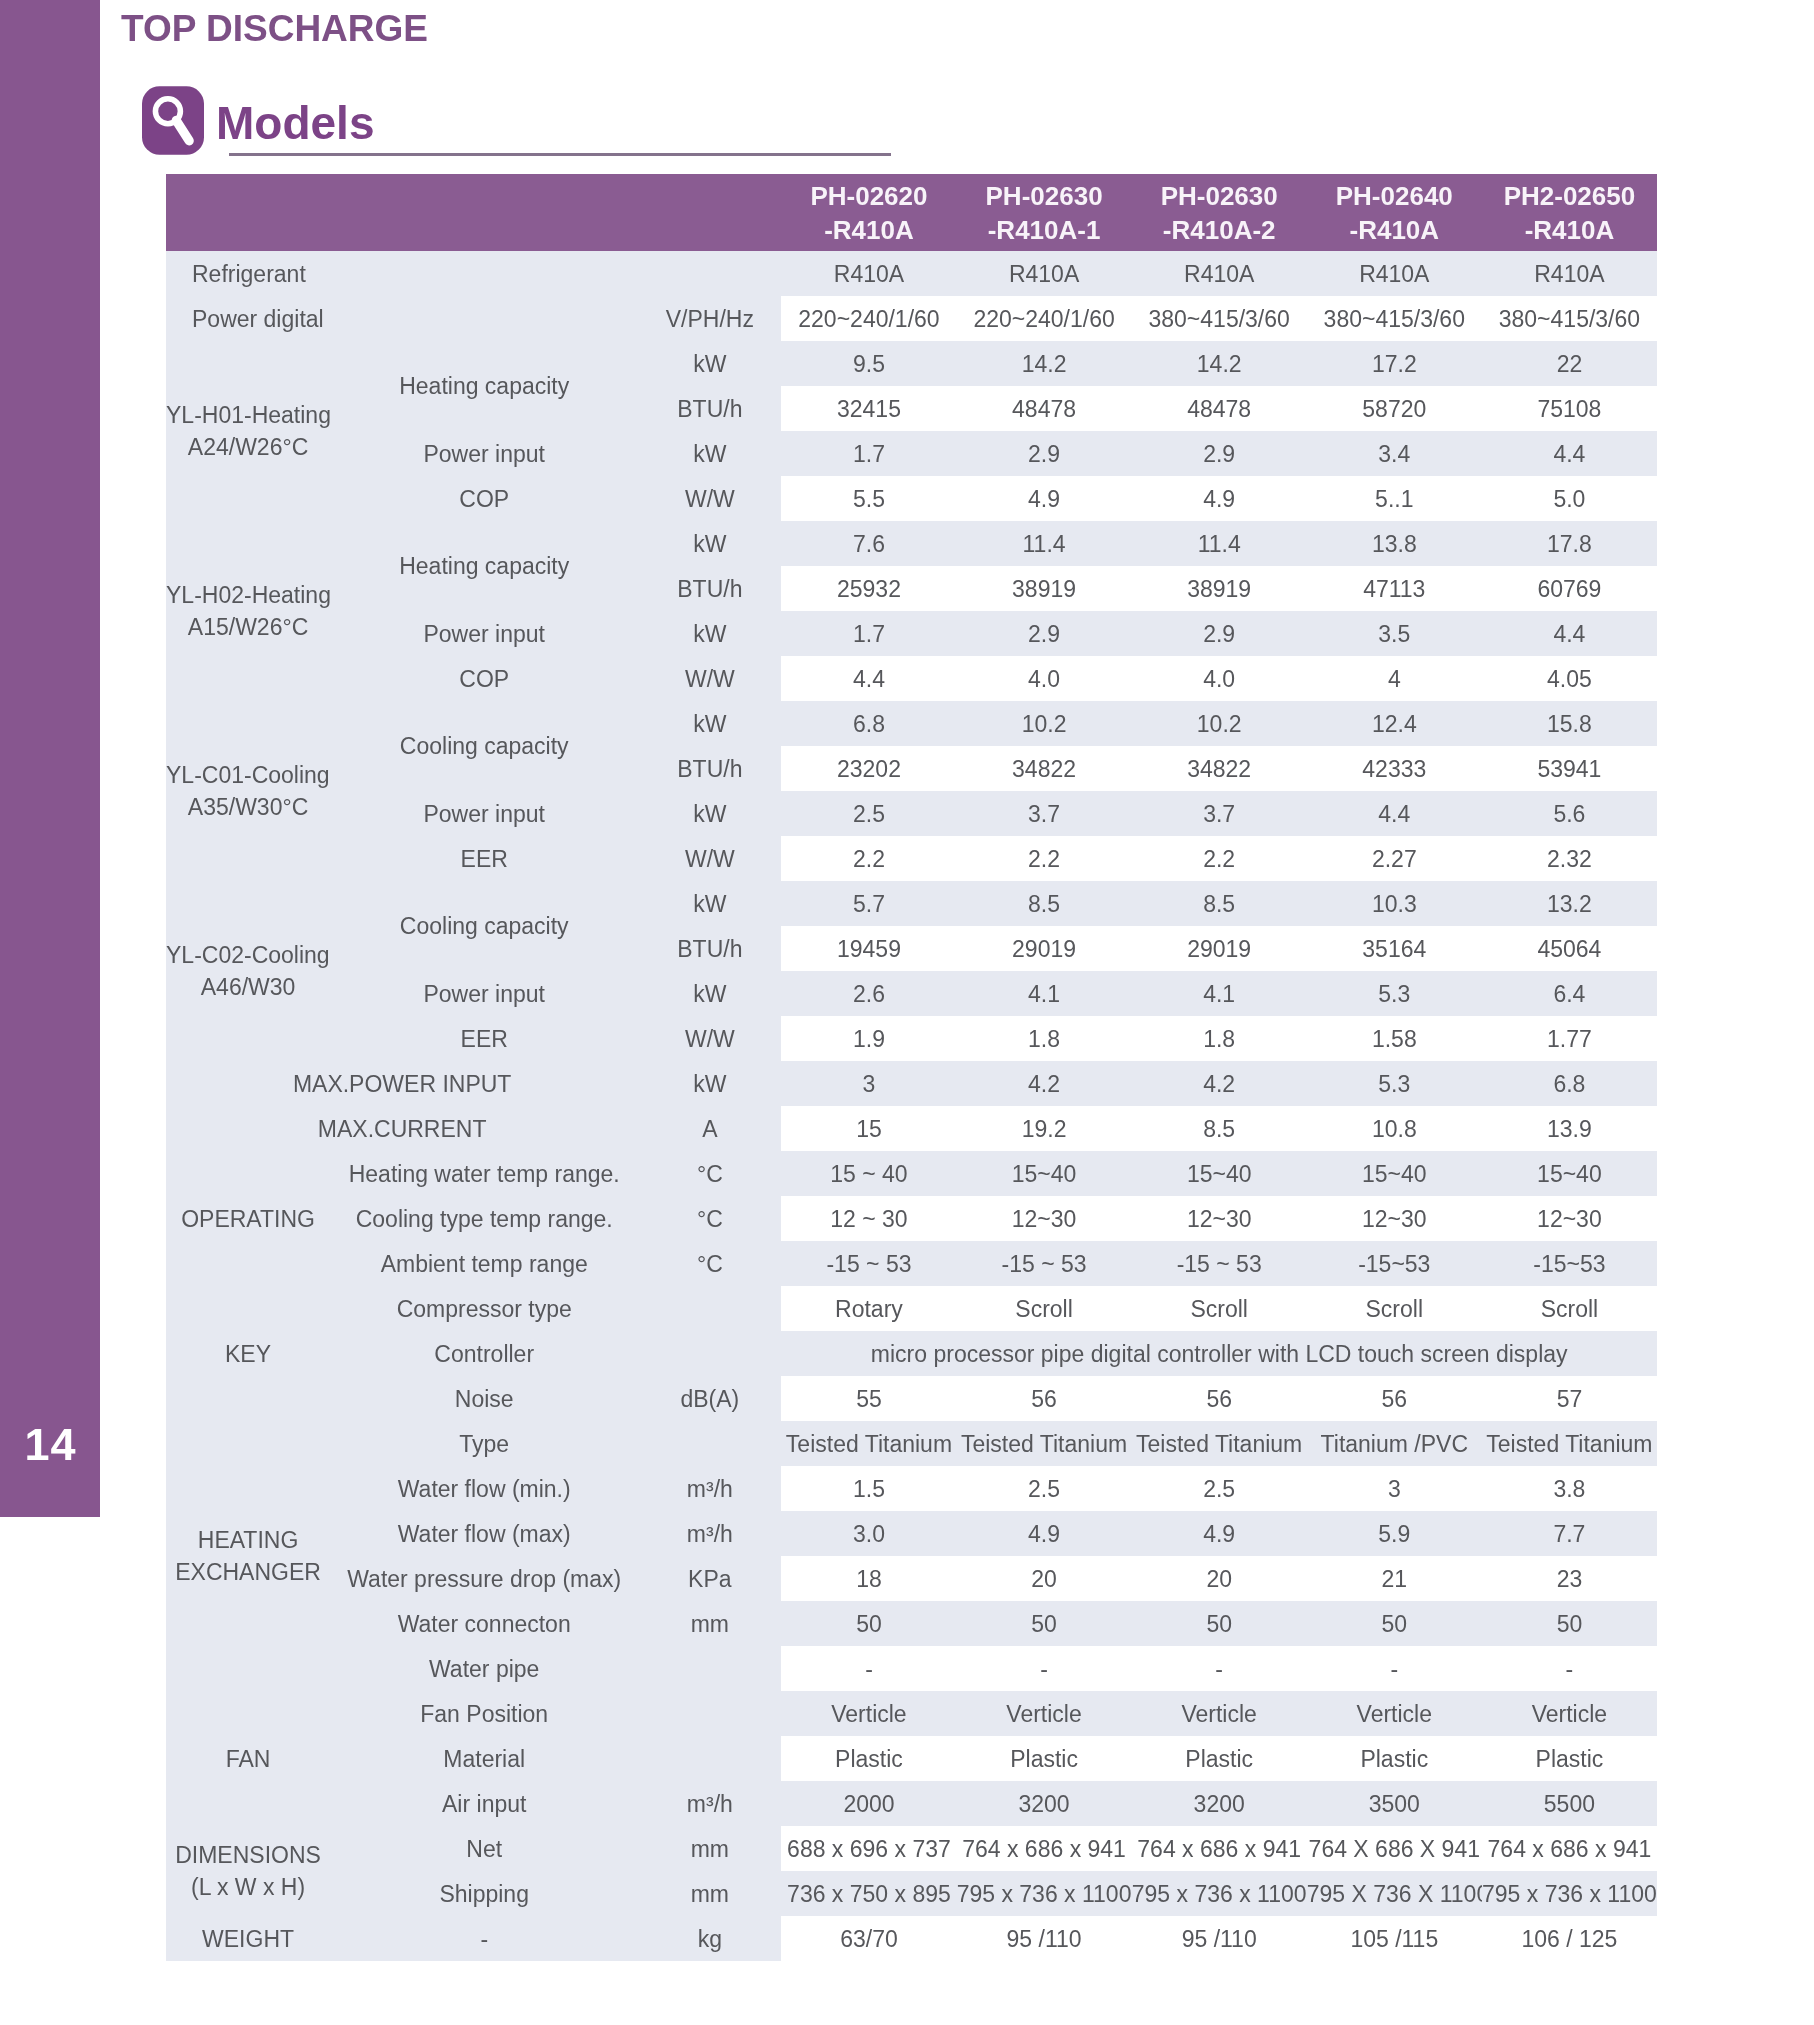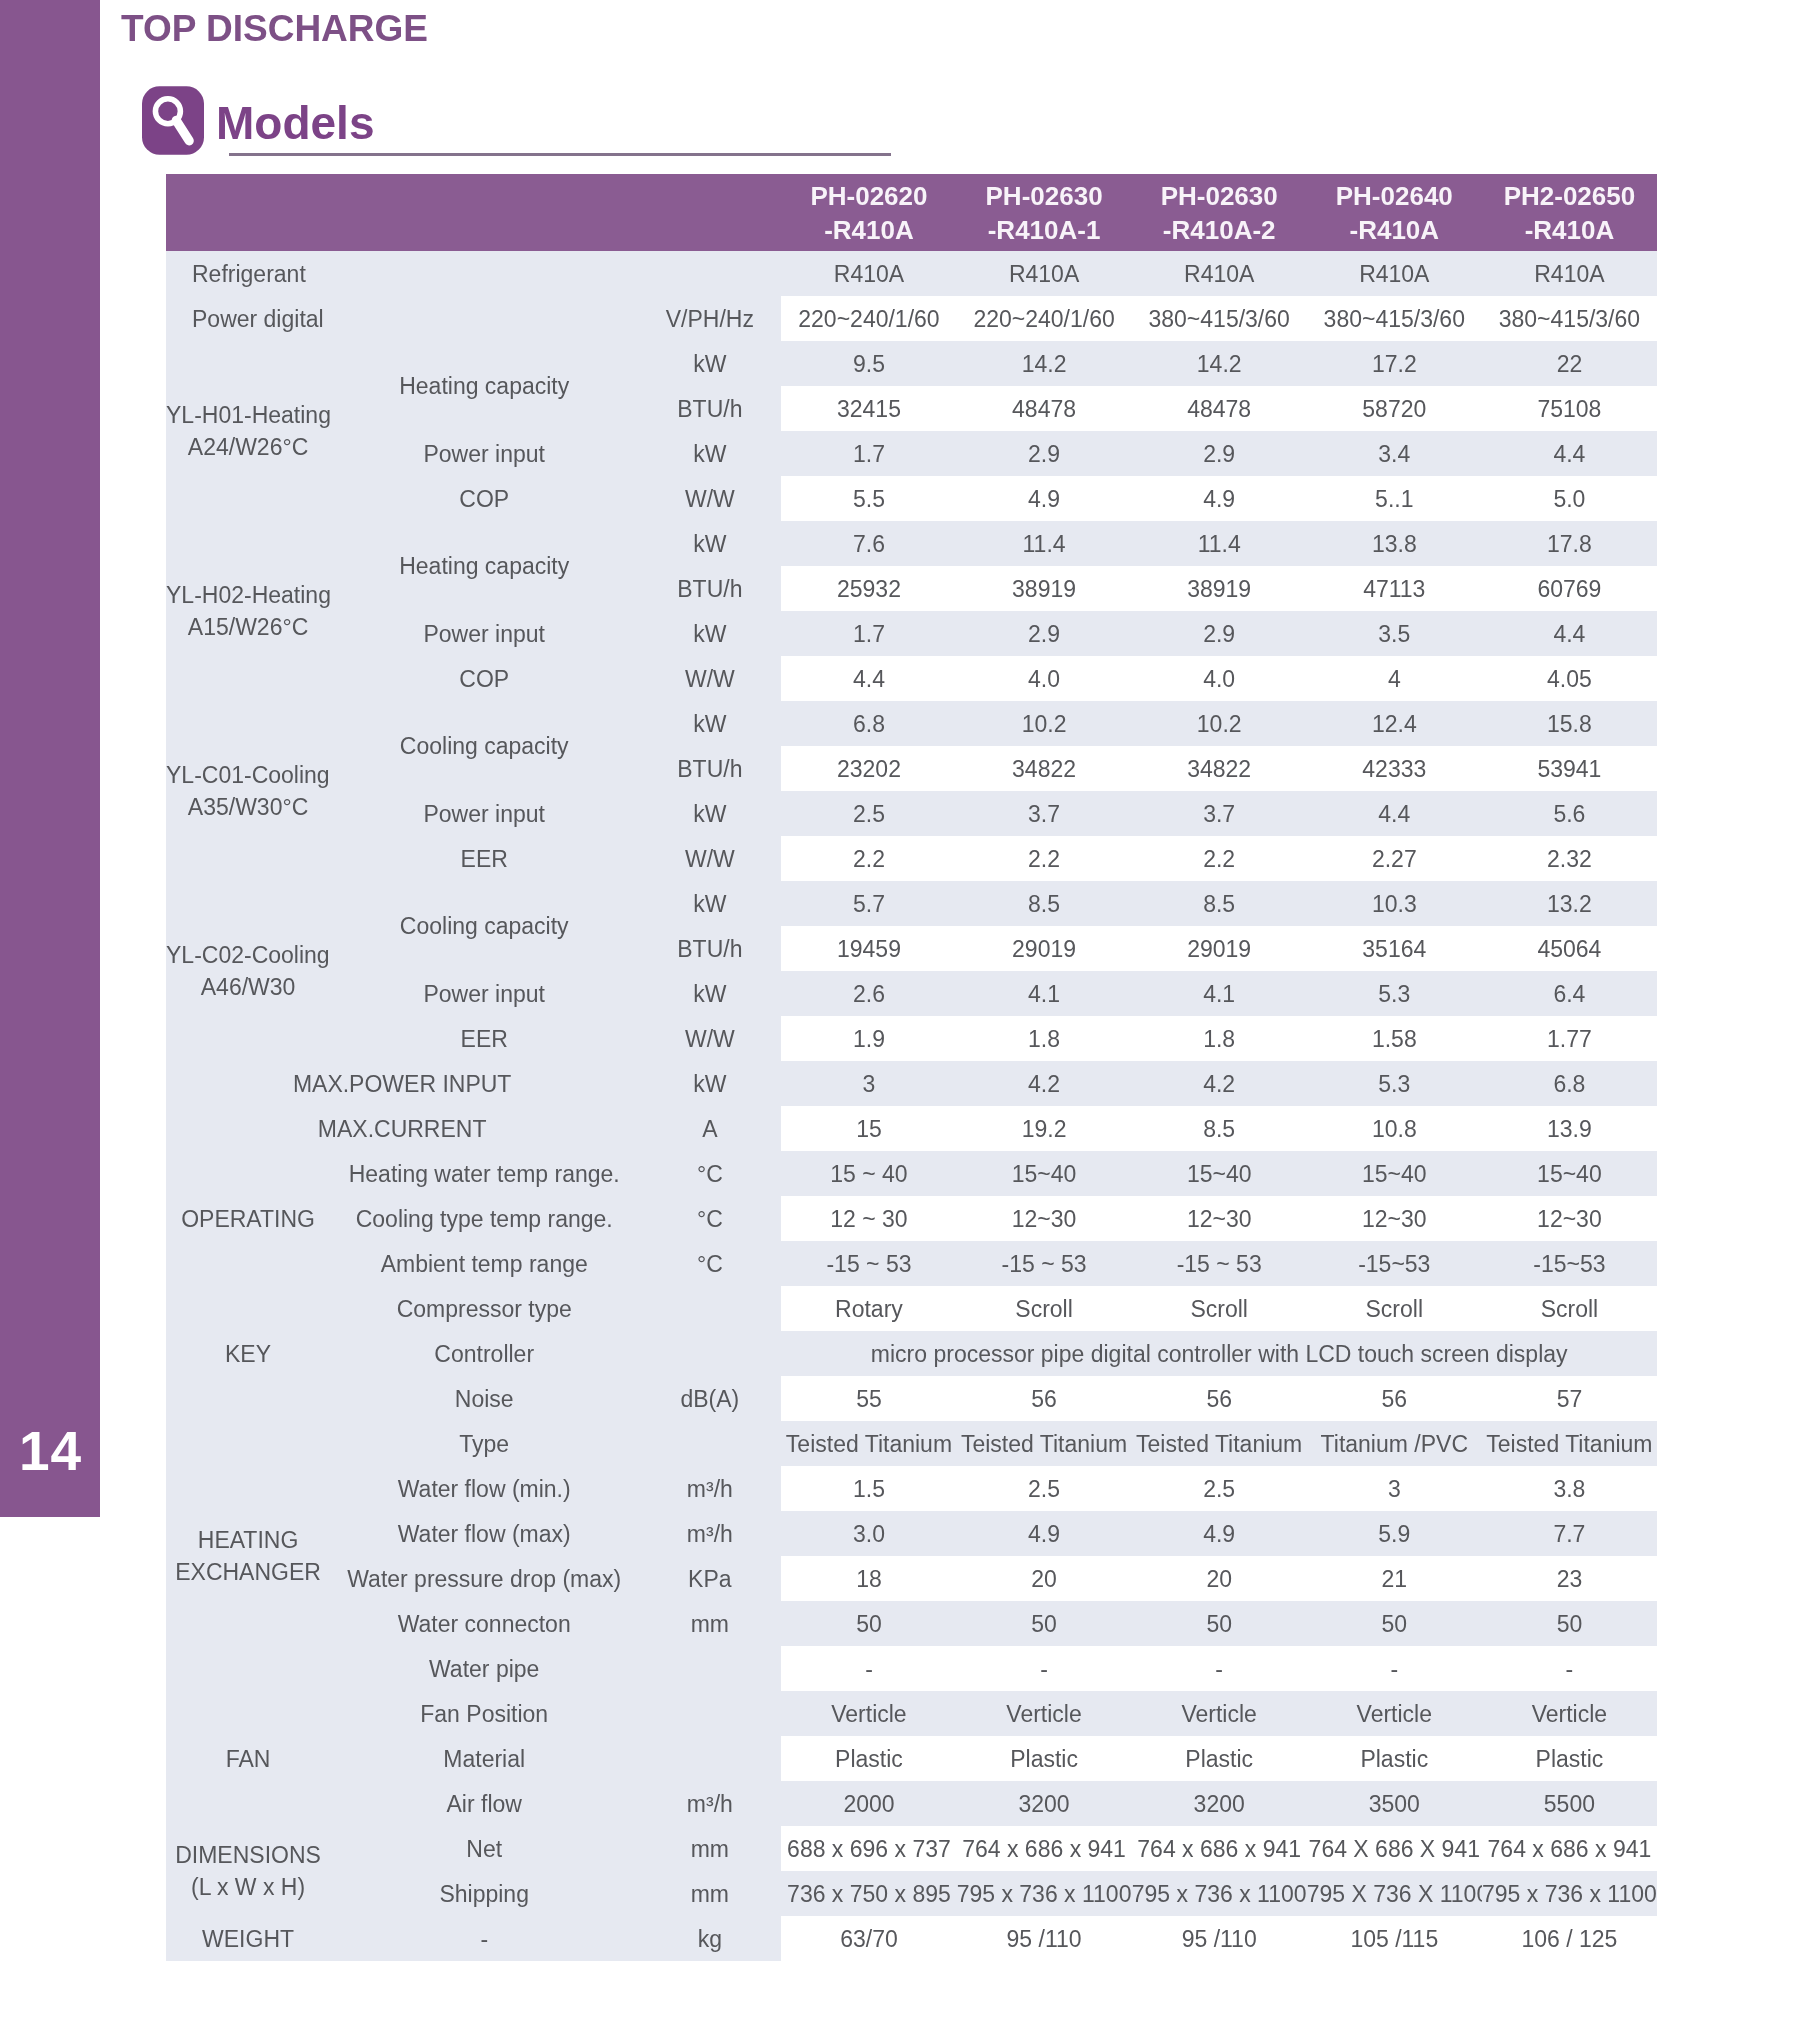--- a/index.html
+++ b/index.html
@@ -6,21 +6,21 @@
   body{
     width:1814px;height:2026px;position:relative;background:#ffffff;
     font-family:"Liberation Sans","DejaVu Sans",sans-serif;
     -webkit-font-smoothing:antialiased;overflow:hidden;
   }
   .sidebar{
     position:absolute;left:0;top:0;width:100px;height:1517px;background:#87568f;
   }
   .page-number{
     position:absolute;left:13px;top:1419px;width:75px;text-align:center;
-    color:#ffffff;font-size:55px;font-weight:bold;letter-spacing:0.9px;
+    color:#ffffff;font-size:45px;font-weight:bold;letter-spacing:0.9px;
   }
   .page-title{
     position:absolute;left:121px;top:7.5px;
     color:#7d5086;font-size:37px;font-weight:700;letter-spacing:0px;white-space:nowrap;
   }
   .section-icon{
     position:absolute;left:142px;top:86px;width:62px;height:69px;
   }
   .section-title{
     position:absolute;left:216px;top:96px;
@@ -422,21 +422,21 @@
         <tr class="alt">
           <td class="s">Material</td>
           <td class="u"></td>
           <td class="d">Plastic</td>
           <td class="d">Plastic</td>
           <td class="d">Plastic</td>
           <td class="d">Plastic</td>
           <td class="d">Plastic</td>
         </tr>
         <tr class="">
-          <td class="s">Air flow</td>
+          <td class="s">Air input</td>
           <td class="u">m³/h</td>
           <td class="d">2000</td>
           <td class="d">3200</td>
           <td class="d">3200</td>
           <td class="d">3500</td>
           <td class="d">5500</td>
         </tr>
         <tr class="alt">
           <td class="g" rowspan="2">
             <div>DIMENSIONS</div>

